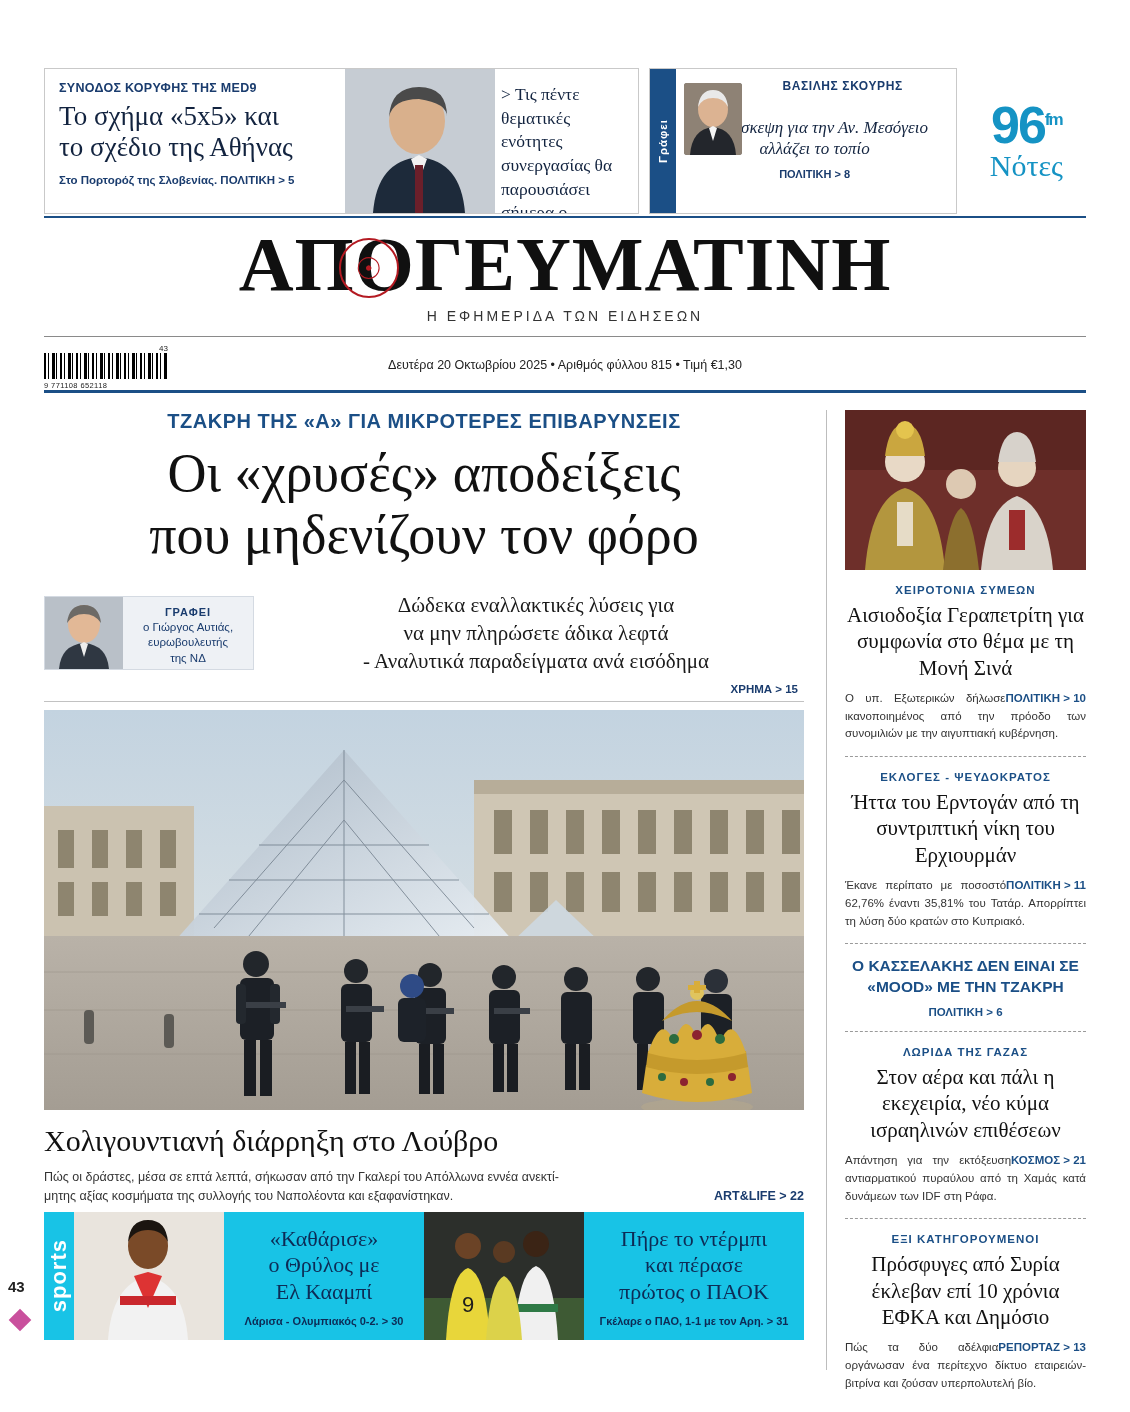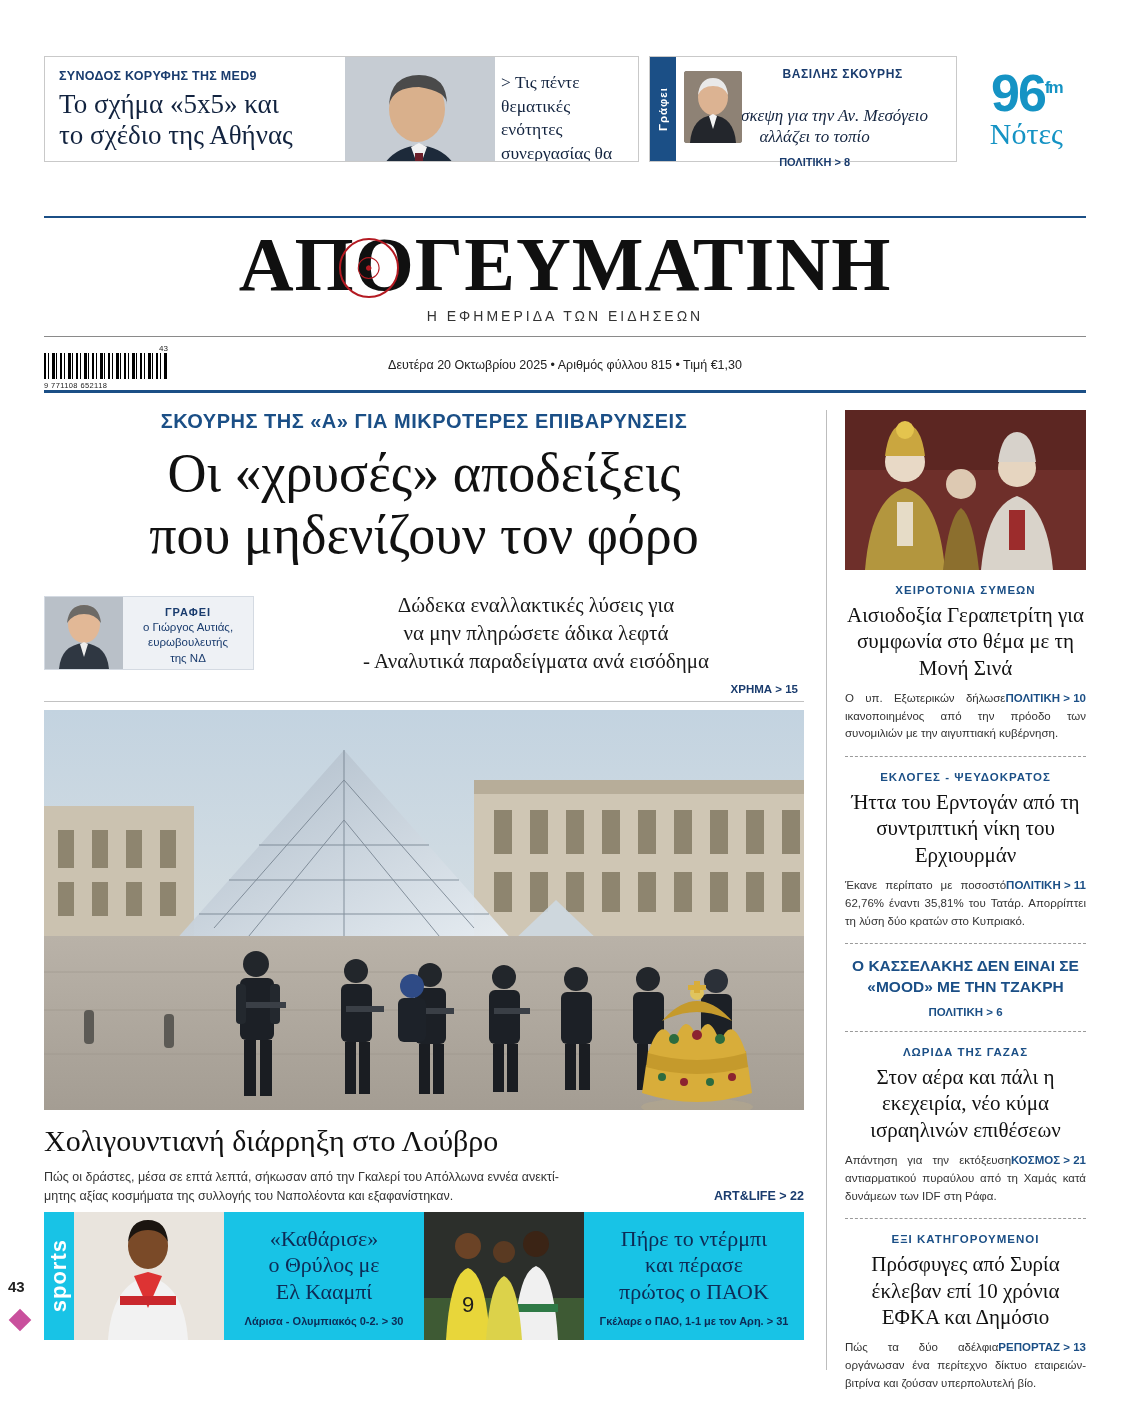--- a/index.html
+++ b/index.html
@@ -18,22 +18,22 @@
   .page {
     position: relative;
     width: 1130px;
     height: 1412px;
     background: #fff;
   }
 
   
   .top-strip {
     position: absolute;
-    left: 44px; top: 56px;
-    width: 1042px; height: 106px;
+    left: 44px; top: 68px;
+    width: 1042px; height: 146px;
     display: flex;
     gap: 10px;
   }
   .promo-med9 {
     width: 596px;
     border: 1px solid #c9c9c9;
     background: #fff;
     position: relative;
     display: flex;
     overflow: hidden;
@@ -544,21 +544,21 @@
       <div class="num">9 771108 652118</div>
     </div>
     <div>Δευτέρα 20 Οκτωβρίου 2025  •  Αριθμός φύλλου 815  •  Τιμή €1,30</div>
   </div>
   <div class="masthead-rule-bot"></div>
 
   <div class="col-divider"></div>
 
   <div class="main-col">
 
-    <div class="lead-kicker">ΣΚΟΥΡΗΣ ΤΗΣ «Α» ΓΙΑ ΜΙΚΡΟΤΕΡΕΣ ΕΠΙΒΑΡΥΝΣΕΙΣ</div>
+    <div class="lead-kicker">ΤΖΑΚΡΗ ΤΗΣ «Α» ΓΙΑ ΜΙΚΡΟΤΕΡΕΣ ΕΠΙΒΑΡΥΝΣΕΙΣ</div>
     <div class="lead-head">
       <div>Οι «χρυσές» αποδείξεις</div>
       <div>που μηδενίζουν τον φόρο</div>
     </div>
 
     <div class="lead-sub-row">
       <div class="writer-box">
         <div class="writer-photo">
           <svg width="78" height="72" viewBox="0 0 78 72">
             <rect width="78" height="72" fill="#b9c0c8"></rect>

